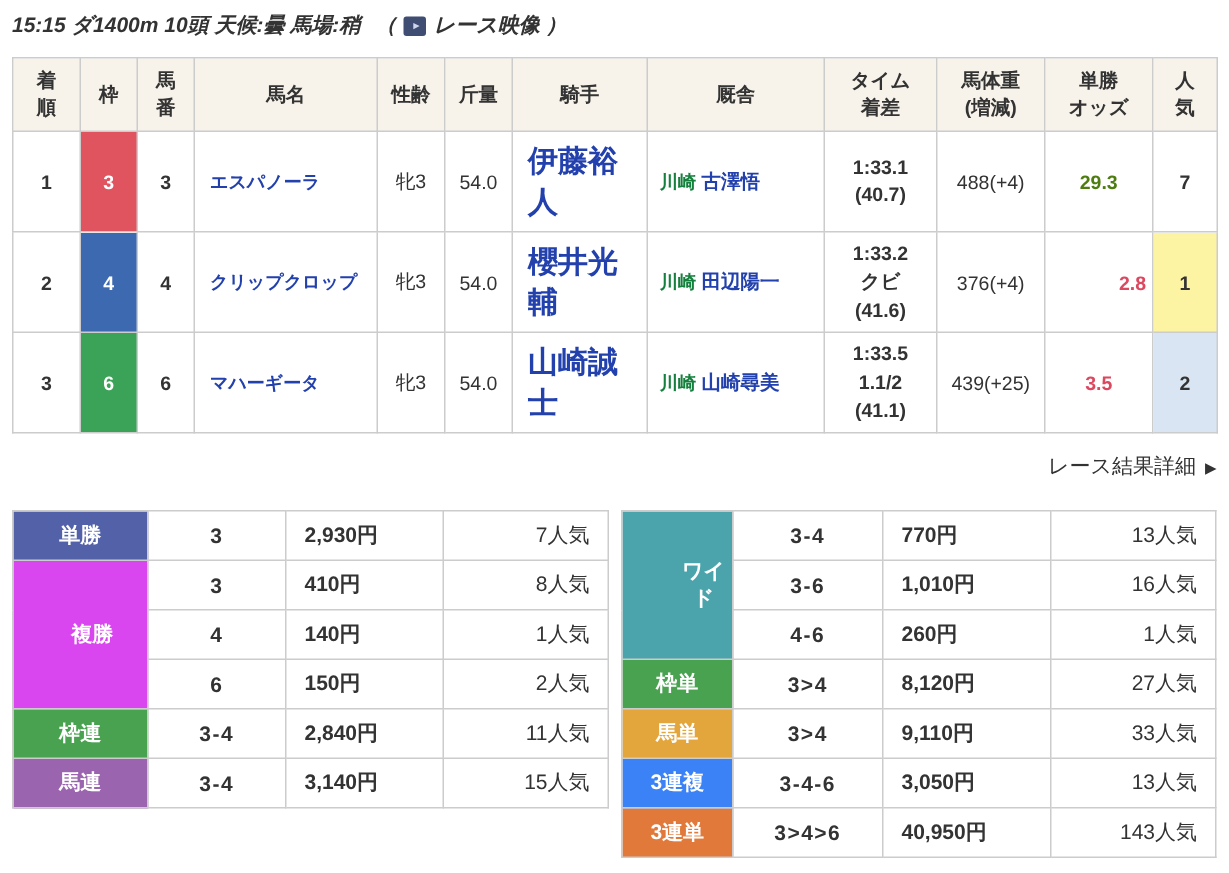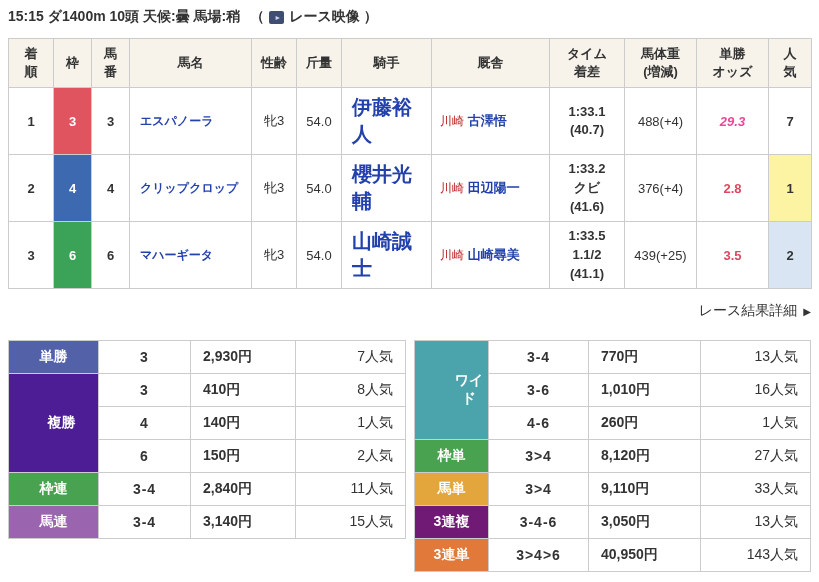--- a/index.html
+++ b/index.html
@@ -6,21 +6,21 @@
   html,body { margin:0; padding:0; background:#fff; }
   body {
     width:819px; height:582px; overflow:hidden;
     font-family:"Liberation Sans","DejaVu Sans",sans-serif;
     color:#333;
   }
   .wrap { width:811px; padding:8px 0 0 8px; }
 
   .page-title { color:#c70000; font-size:16px; font-weight:bold; margin:4px 0 12px; }
 
-  .race-info { font-size:14px; font-weight:bold; color:#333; margin:0 0 12px; display:flex; align-items:center; }
+  .race-info { font-size:14px; font-weight:bold; color:#333; margin:0 0 12px; display:flex; align-items:center;font-style:italic; }
   .video-link { display:inline-flex; align-items:center; color:#333; text-decoration:none; font-weight:bold; cursor:pointer; }
   .video-icon { display:inline-flex; align-items:center; justify-content:center;
     width:15px; height:13px; background:#3f4d73; border-radius:2px; margin:0 5px; }
   .video-icon span { color:#cdd6ee; font-size:7px; line-height:1; transform:translateX(1px); }
 
   table { border-collapse:collapse; table-layout:fixed; }
   .result { width:803px; }
   .result th, .result td { border:1px solid #ccc; overflow:hidden; }
   .result th {
     background:#f7f3ea; font-size:13px; font-weight:bold; color:#333;
@@ -28,21 +28,21 @@
   }
   .result td { font-size:13px; text-align:center; padding:6px 4px; background:#fff; }
   .result td.pos, .result td.num { font-weight:bold; }
   .result td.bracket { color:#fff; font-weight:bold; }
   .result td.horse { text-align:left; padding-left:10px; }
   .result td.horse a { font-size:12px; }
   .result td.jockey { text-align:left; padding-left:10px; }
   .result td.jockey a { font-size:20px; }
   .result td.stable { text-align:left; padding-left:8px; }
   .result td.stable a { font-size:13px;text-align:center; }
-  .gray { color:#b91c1c; font-weight:normal; font-size:12px; }
+  .gray { color:#15803d; font-weight:bold; font-size:12px; }
   .lk { color:#2341ad; font-weight:bold; text-decoration:none; cursor:pointer; }
   .result td.time { font-weight:bold; white-space:pre-line; line-height:1.45; padding:0 2px; }
   .result td.bw { font-weight:normal; }
   .result td.odds { font-weight:bold; }
   .result td.fav { font-weight:bold; }
 
   .detail { width:803px; text-align:right; margin:13px 0 20px; font-size:14px; color:#333; }
   .detail a { color:#333; text-decoration:none; cursor:pointer; }
   .detail .arrow { font-size:10px; margin-left:6px; }
 
@@ -117,37 +117,37 @@
         <td class="bracket" style="background-color: rgb(224, 84, 96);">3</td>
         <td class="num">3</td>
         <td class="horse"><a class="lk">エスパノーラ</a></td>
         <td>牝3</td>
         <td>54.0</td>
         <td class="jockey"><a class="lk">伊藤裕人</a></td>
         <td class="stable"><span class="gray">川崎</span> <a class="lk">古澤悟</a></td>
         <td class="time">1:33.1
 (40.7)</td>
         <td class="bw">488(+4)</td>
-        <td class="odds" style="color: #ec4899; font-style: italic;">29.3</td>
+        <td class="odds" style="color: #4d7c0f;">29.3</td>
         <td class="fav">7</td>
       </tr>
       <tr>
         <td class="pos">2</td>
         <td class="bracket" style="background-color: rgb(61, 105, 176);">4</td>
         <td class="num">4</td>
         <td class="horse"><a class="lk">クリップクロップ</a></td>
         <td>牝3</td>
         <td>54.0</td>
         <td class="jockey"><a class="lk">櫻井光輔</a></td>
         <td class="stable"><span class="gray">川崎</span> <a class="lk">田辺陽一</a></td>
         <td class="time">1:33.2
 クビ
 (41.6)</td>
         <td class="bw">376(+4)</td>
-        <td class="odds" style="color: rgb(220, 72, 96);">2.8</td>
+        <td class="odds" style="color: rgb(220, 72, 96); text-align: right;">2.8</td>
         <td class="fav" style="background-color: rgb(252, 243, 163);">1</td>
       </tr>
       <tr>
         <td class="pos">3</td>
         <td class="bracket" style="background-color: rgb(58, 163, 87);">6</td>
         <td class="num">6</td>
         <td class="horse"><a class="lk">マハーギータ</a></td>
         <td>牝3</td>
         <td>54.0</td>
         <td class="jockey"><a class="lk">山崎誠士</a></td>
@@ -176,21 +176,21 @@
           <col style="width:110px">
         </colgroup>
       <tbody>
           <tr>
         <th style="background-color: rgb(83, 97, 169);">単勝</th>
         <td class="comb">3</td>
         <td class="pay">2,930円</td>
         <td class="pop">7人気</td>
       </tr>
       <tr>
-        <th rowspan="3" style="background-color: #4c1d95; padding-left: 20px;">複勝</th>
+        <th rowspan="3" style="background-color: #d946ef; padding-left: 20px;">複勝</th>
         <td class="comb">3</td>
         <td class="pay">410円</td>
         <td class="pop">8人気</td>
       </tr>
       <tr>
         <td class="comb">4</td>
         <td class="pay">140円</td>
         <td class="pop">1人気</td>
       </tr>
       <tr>
@@ -243,21 +243,21 @@
         <td class="pay">8,120円</td>
         <td class="pop">27人気</td>
       </tr>
       <tr>
         <th style="background-color: rgb(227, 166, 61);">馬単</th>
         <td class="comb">3&gt;4</td>
         <td class="pay">9,110円</td>
         <td class="pop">33人気</td>
       </tr>
       <tr>
-        <th style="background-color: #701a75; margin-left: 44px;">3連複</th>
+        <th style="background-color: #3b82f6; margin-left: 44px;">3連複</th>
         <td class="comb">3-4-6</td>
         <td class="pay">3,050円</td>
         <td class="pop">13人気</td>
       </tr>
       <tr>
         <th style="background-color: rgb(224, 121, 58);">3連単</th>
         <td class="comb">3&gt;4&gt;6</td>
         <td class="pay">40,950円</td>
         <td class="pop">143人気</td>
       </tr>

